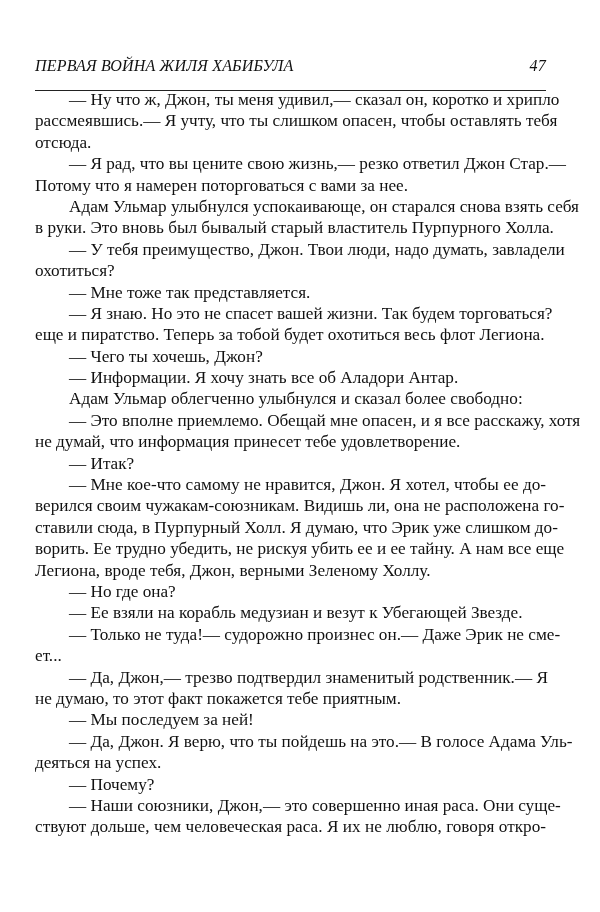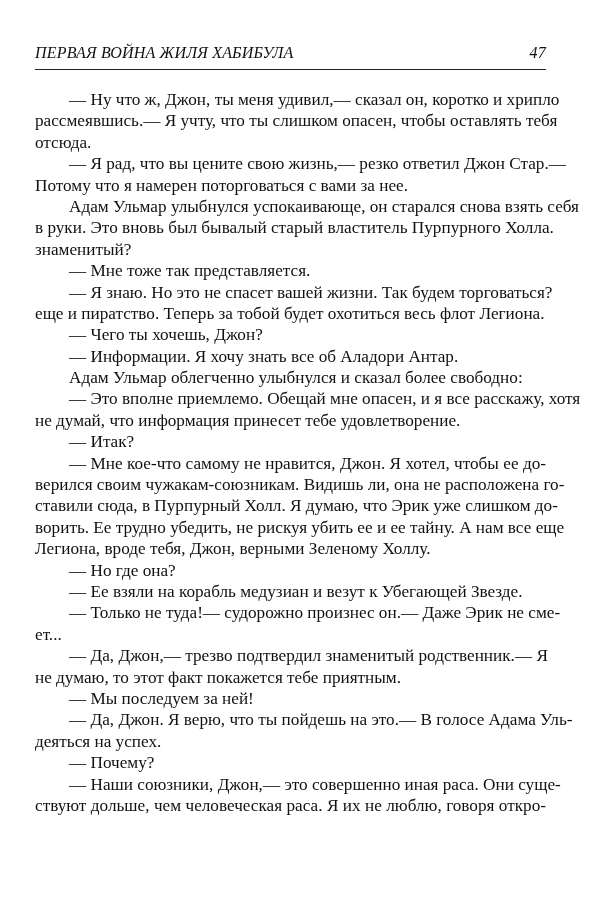--- a/index.html
+++ b/index.html
@@ -2,24 +2,24 @@
 <html><head>
   <meta charset="utf-8">
   <style>
     html, body { margin: 0; padding: 0; background: #ffffff; }
     body {
       width: 600px; height: 912px; position: relative; overflow: hidden;
       font-family: "Liberation Serif", "DejaVu Serif", serif;
       color: #111;
     }
     .page-header {
-      position: absolute; left: 35px; top: 44px; width: 511px;
+      position: absolute; left: 35px; top: 57px; width: 511px;
       display: flex; justify-content: space-between; align-items: flex-end;
       border-bottom: 1.5px solid #222;
-      padding-bottom: 7px;
+      padding-bottom: 15px;
       font-style: italic; font-size: 16px; letter-spacing: 0.2px;
     }
     .page-body {
       position: absolute; left: 35px; top: 89px; width: 511px;
       font-size: 17.2px; line-height: 21.4px;
     }
     .line {
       display: block; white-space: nowrap; height: 21.4px;
       text-align-last: justify; text-align: justify;
     }
@@ -35,21 +35,22 @@
 </div>
 
 <div class="page-body" id="page-body">
     <span class="line indent">— Ну что ж, Джон, ты меня удивил,— сказал он, коротко и хрипло</span>
     <span class="line">рассмеявшись.— Я учту, что ты слишком опасен, чтобы оставлять тебя</span>
     <span class="line last">отсюда.</span>
     <span class="line indent">— Я рад, что вы цените свою жизнь,— резко ответил Джон Стар.—</span>
     <span class="line last">Потому что я намерен поторговаться с вами за нее.</span>
     <span class="line indent">Адам Ульмар улыбнулся успокаивающе, он старался снова взять себя</span>
     <span class="line last">в руки. Это вновь был бывалый старый властитель Пурпурного Холла.</span>
-    <span class="line last">знаменитый?</span>
+    <span class="line indent">— У тебя преимущество, Джон. Твои люди, надо думать, завладели</span>
+    <span class="line last">охотиться?</span>
     <span class="line indent last">— Мне тоже так представляется.</span>
     <span class="line indent last">— Я знаю. Но это не спасет вашей жизни. Так будем торговаться?</span>
     <span class="line last">еще и пиратство. Теперь за тобой будет охотиться весь флот Легиона.</span>
     <span class="line indent last">— Чего ты хочешь, Джон?</span>
     <span class="line indent last">— Информации. Я хочу знать все об Аладори Антар.</span>
     <span class="line indent last">Адам Ульмар облегченно улыбнулся и сказал более свободно:</span>
     <span class="line indent">— Это вполне приемлемо. Обещай мне опасен, и я все расскажу, хотя</span>
     <span class="line last">не думай, что информация принесет тебе удовлетворение.</span>
     <span class="line indent last">— Итак?</span>
     <span class="line indent">— Мне кое-что самому не нравится, Джон. Я хотел, чтобы ее до-</span>

